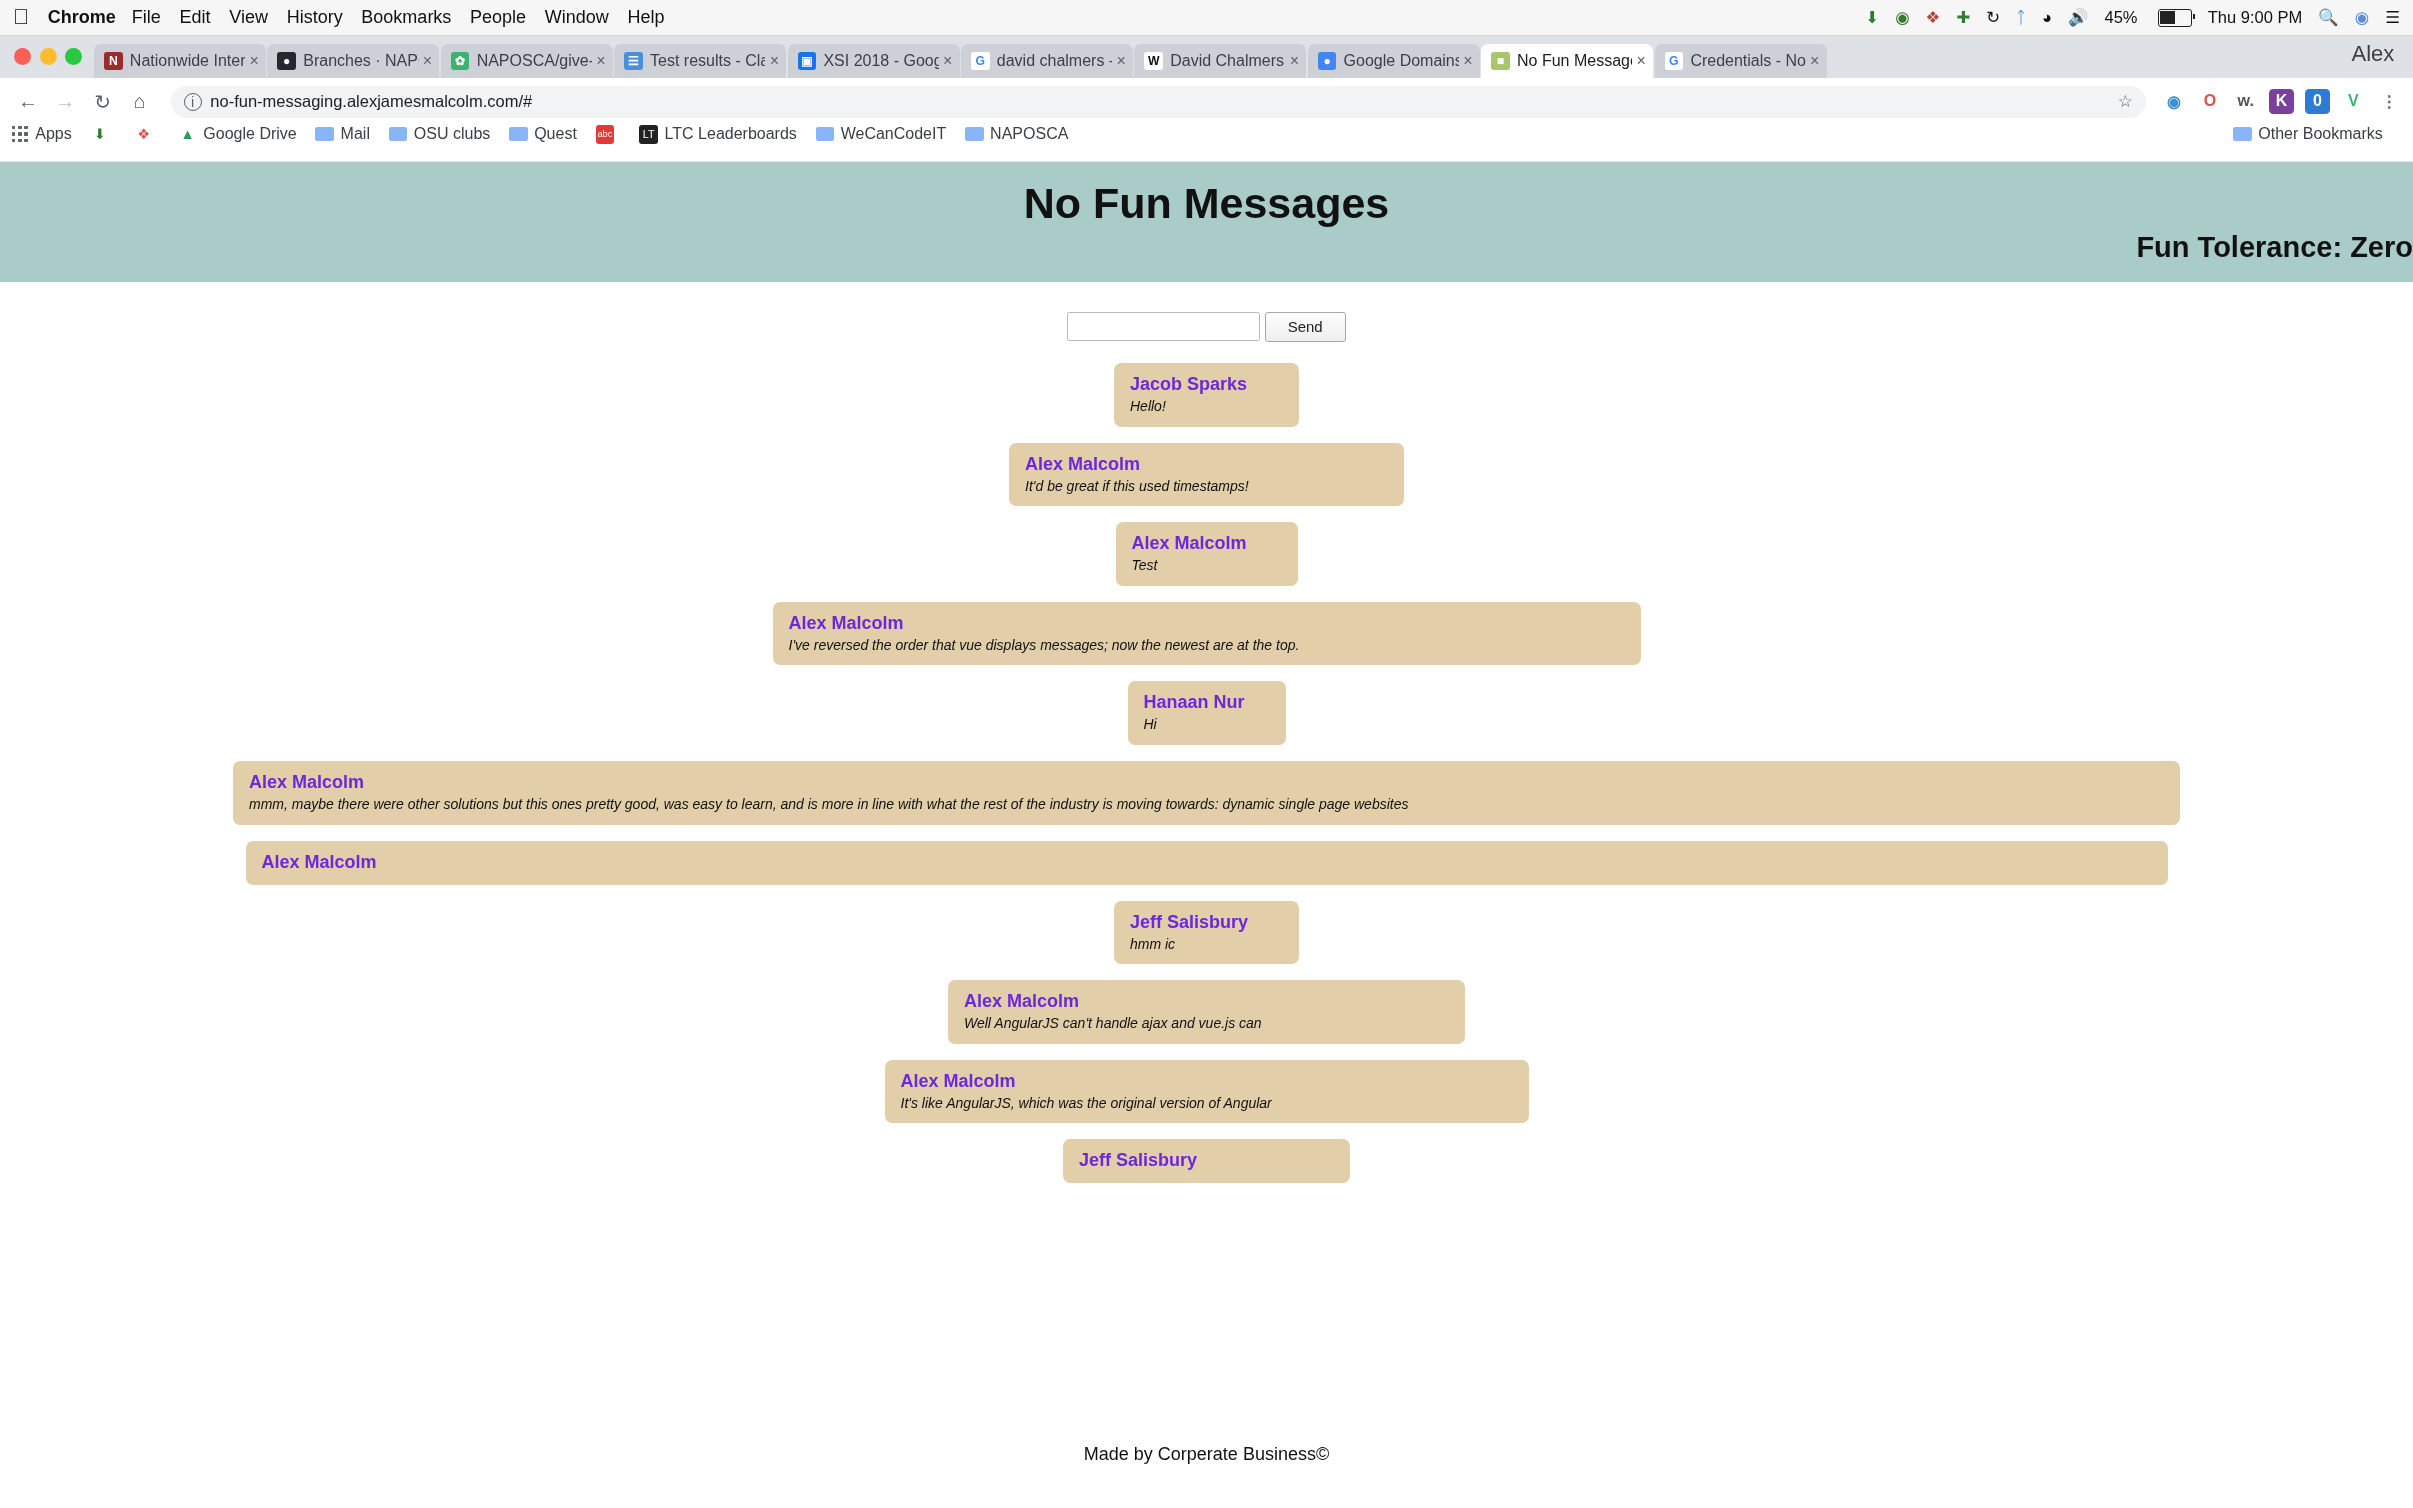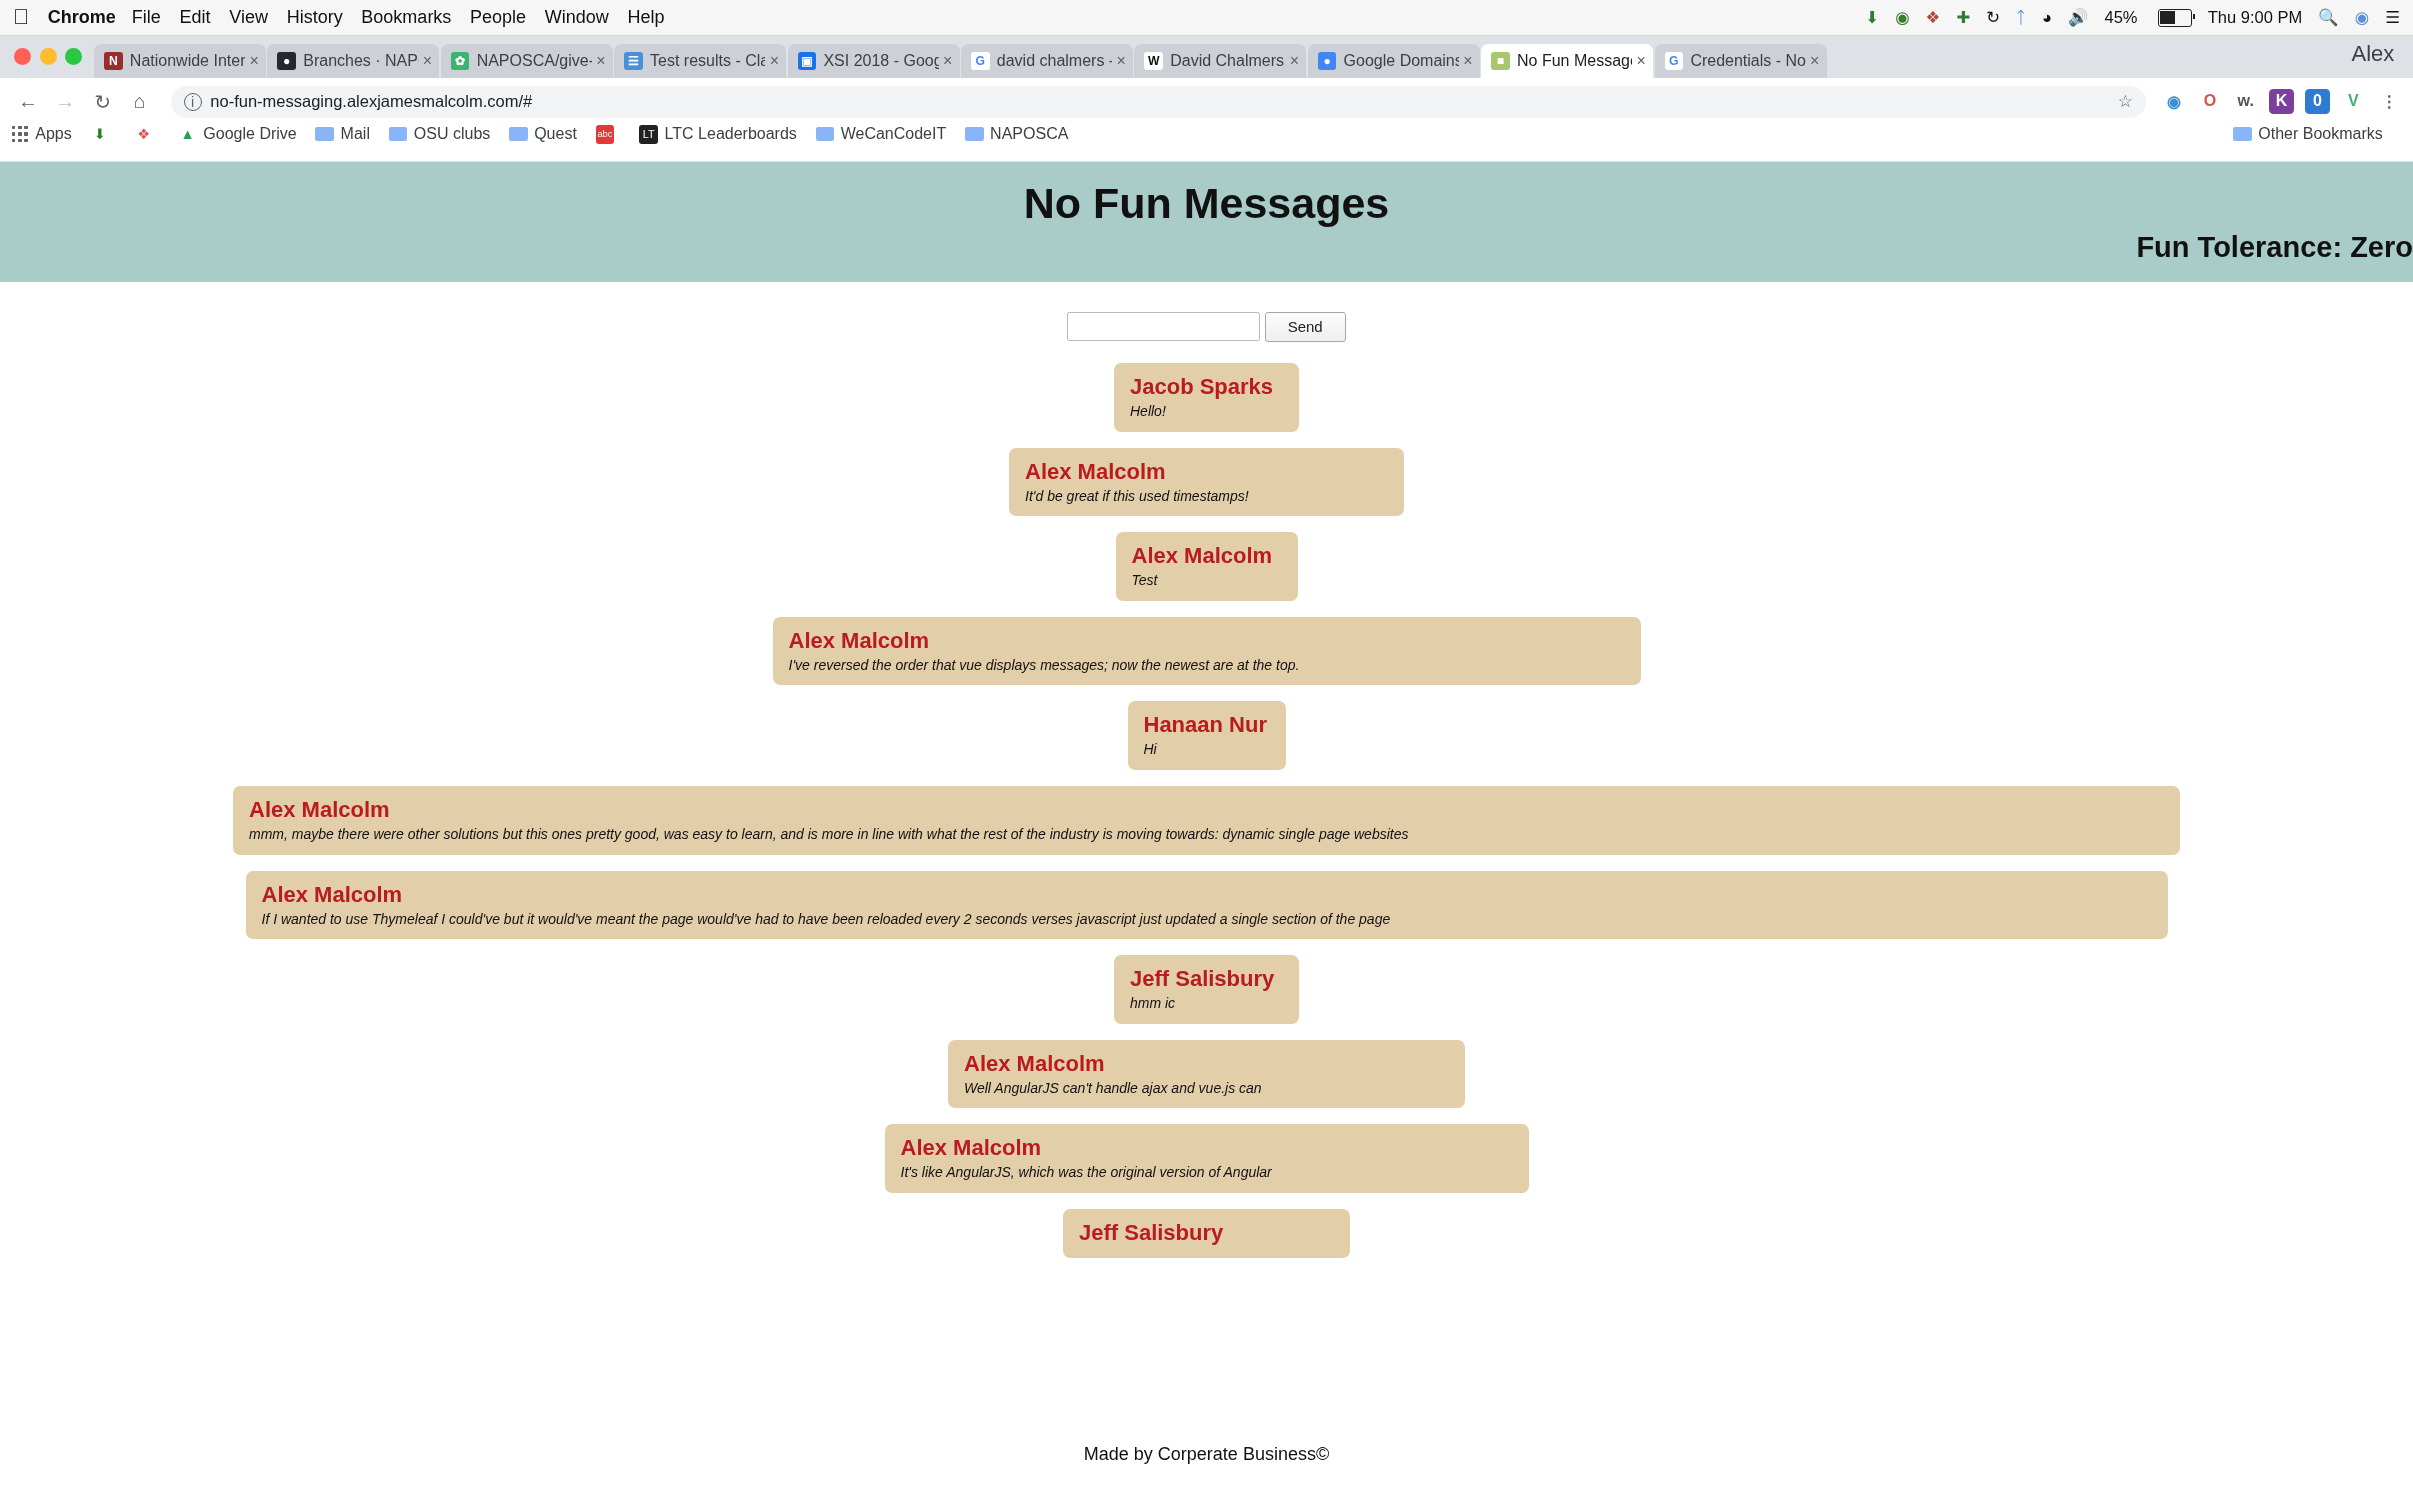--- a/index.html
+++ b/index.html
@@ -287,23 +287,23 @@
   }
   .msg {
     background: #e3ceaa;
     border-radius: 7.2px;
     padding: 10px 16px 11.5px 16px;
     margin-bottom: 16px;
     box-sizing: border-box;
     max-width: 1954px;
   }
   .msg .author {
-    font-size: 22px;
+    font-size: 18px;
     font-weight: bold;
-    color: #b91c1c;
+    color: #6d28d9;
     line-height: 1.25;
   }
   .msg .text {
     font-size: 14px;
     color: #111;
     line-height: 1.3;
     margin-top: 1.4px;
     white-space: nowrap;
     font-style: italic;
   }
@@ -529,21 +529,20 @@
       <div class="msg" style="width:158px;">
         <div class="author">Hanaan Nur</div>
         <div class="text">Hi</div>
       </div>
       <div class="msg" style="width:1947px;">
         <div class="author">Alex Malcolm</div>
         <div class="text">mmm, maybe there were other solutions but this ones pretty good, was easy to learn, and is more in line with what the rest of the industry is moving towards: dynamic single page websites</div>
       </div>
       <div class="msg" style="width:1922px;">
         <div class="author">Alex Malcolm</div>
-        <div class="text">If I wanted to use Thymeleaf I could've but it would've meant the page would've had to have been reloaded every 2 seconds verses javascript just updated a single section of the page</div>
       </div>
       <div class="msg" style="width:185px;">
         <div class="author">Jeff Salisbury</div>
         <div class="text">hmm ic</div>
       </div>
       <div class="msg" style="width:517px;">
         <div class="author">Alex Malcolm</div>
         <div class="text">Well AngularJS can't handle ajax and vue.js can</div>
       </div>
       <div class="msg" style="width:644px;">

